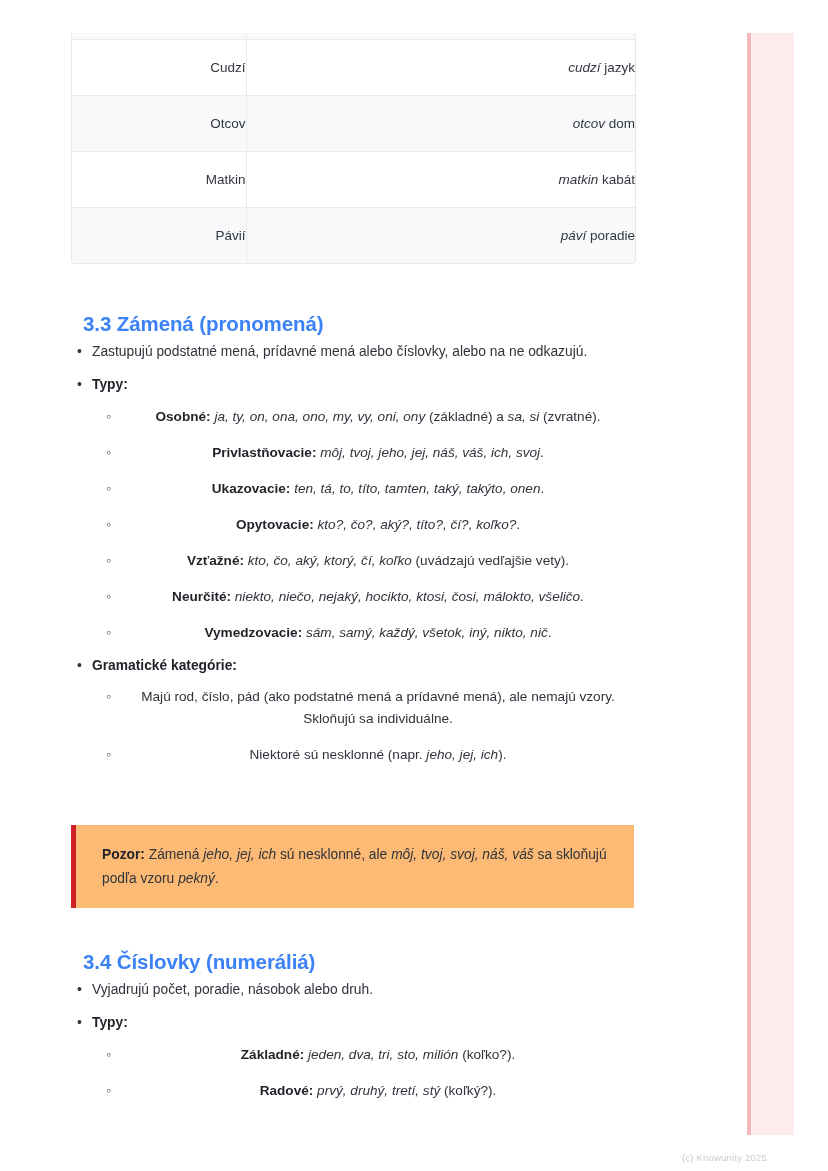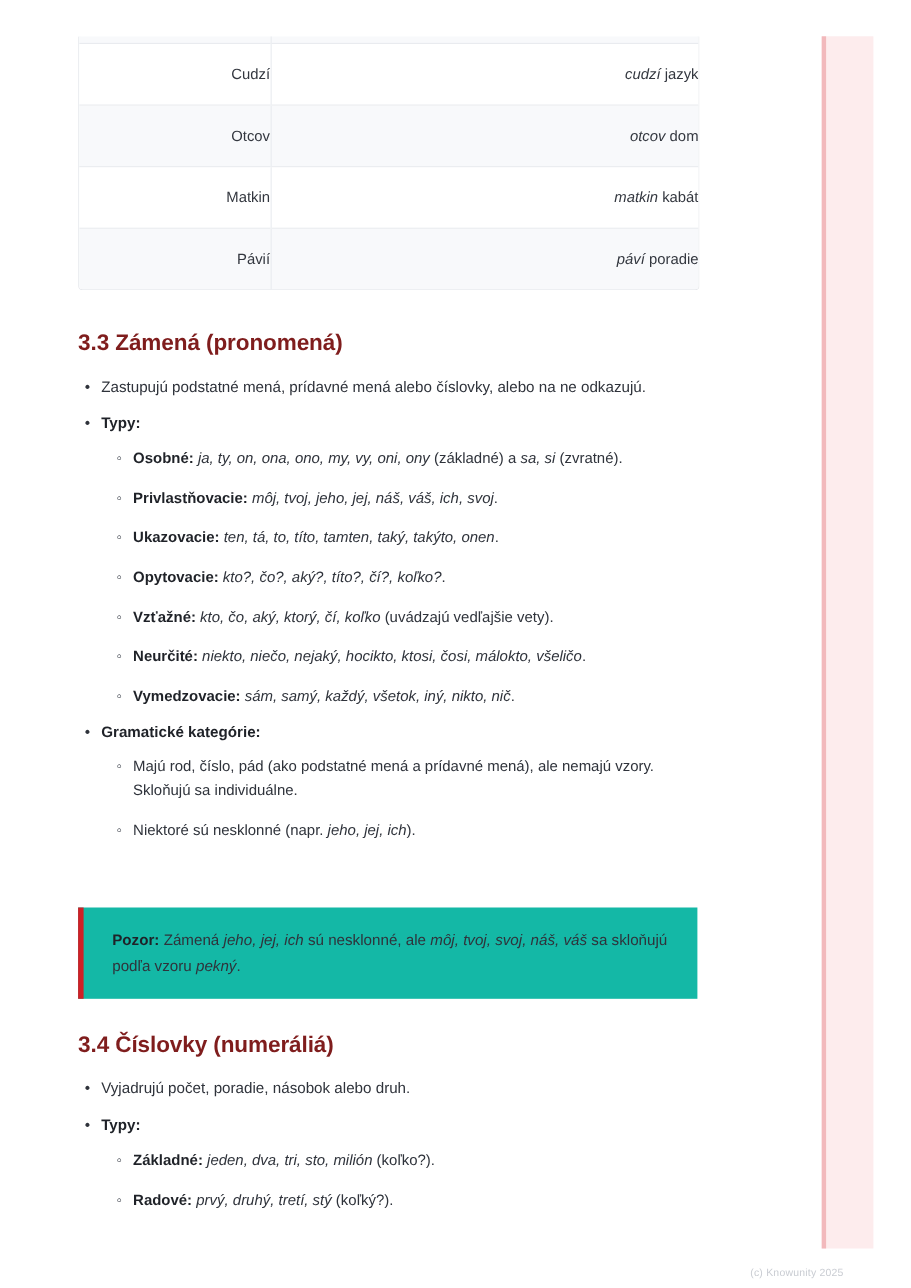--- a/index.html
+++ b/index.html
@@ -82,24 +82,24 @@
     line-height: 1.45;
     text-align: right;
   }
   table.examples td:last-child { border-right: none; }
   table.examples tbody tr:nth-child(odd) td { background: #f8f9fb; }
   table.examples tbody tr:nth-child(even) td { background: #ffffff; }
   table.examples em { font-style: italic; }
 
   
   h2.sect {
-    margin: 0;
+    margin: 12px;
     font-size: 20.5px;
     font-weight: 700;
-    color: #7f1d1d;
+    color: #3b82f6;
     letter-spacing: -.1px;
     line-height: 1.25;
   }
   .h-33 { position: absolute; left: 0; top: 299px; }
   .h-34 { position: absolute; left: 0; top: 937px; }
 
   
   ul.lvl1 {
     list-style: none;
     margin: 0;
@@ -118,20 +118,21 @@
     position: absolute;
     left: 6px;
     top: -1px;
     font-size: 14px;
     color: #2f333b;
   }
   ul.lvl2 {
     list-style: none;
     margin: 9px 0 0 0;
     padding: 0;
+    text-align: center;
   }
   ul.lvl2 > li {
     position: relative;
     padding-left: 29px;
     font-size: 13.6px;
     line-height: 1.62;
     color: #2f333b;
     margin-bottom: 14px;
   }
   ul.lvl2 > li::before {
@@ -149,21 +150,21 @@
   .block-33 { position: absolute; left: 0; top: 341px; width: 564px; }
   .block-34 { position: absolute; left: 0; top: 979px; width: 564px; }
 
   
   .callout {
     position: absolute;
     left: 0;
     top: 825px;
     width: 563px;
     box-sizing: border-box;
-    background: #14b8a6;
+    background: #fdba74;
     border-left: 5px solid #cf2026;
     padding: 18px 22px 18px 26px;
   }
   .callout p {
     margin: 0;
     font-size: 13.8px;
     line-height: 1.72;
     color: #2f333b;
   }
 </style>

